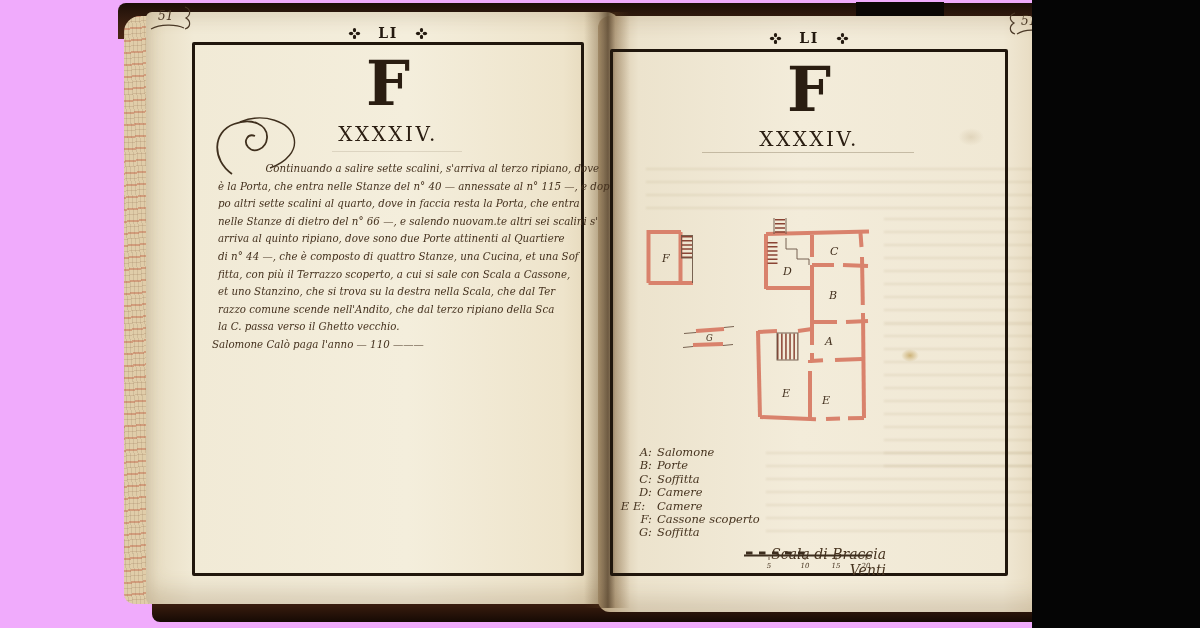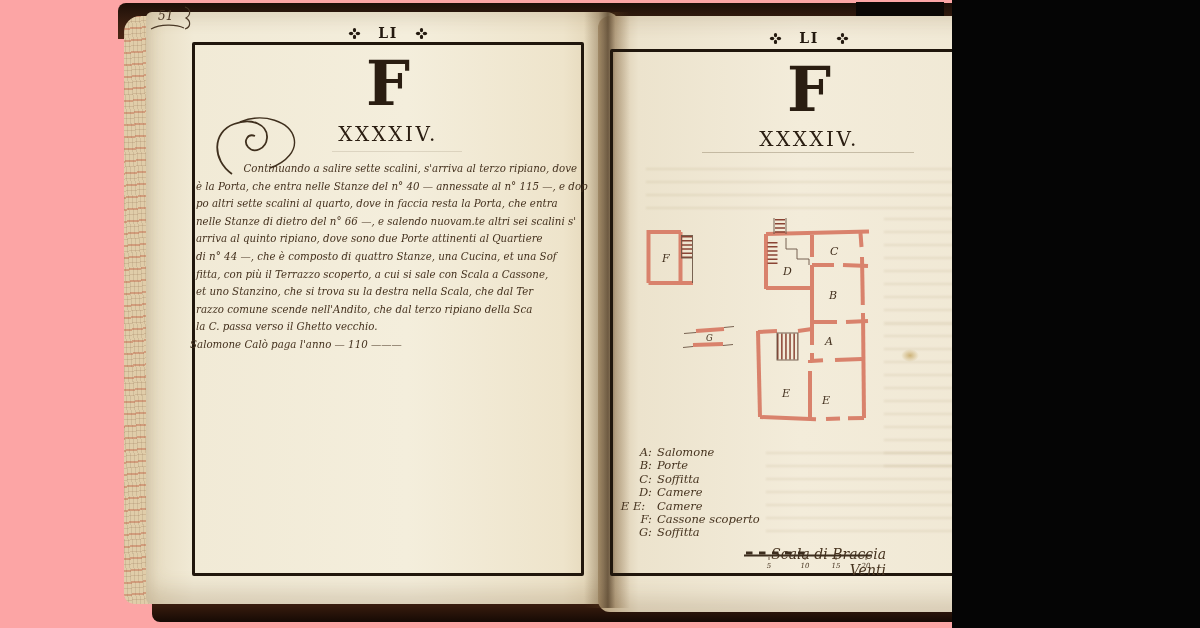--- a/index.html
+++ b/index.html
@@ -1,16 +1,16 @@
 <!DOCTYPE html>
 <html><head>
 <meta charset="utf-8">
 <style>
   html,body{margin:0;padding:0;background:#050505;}
-  .stage{position:relative;width:952px;height:628px;background:#fca5a5;overflow:hidden;
+  .stage{position:relative;width:1032px;height:628px;background:#f0abfc;overflow:hidden;
          font-family:"DejaVu Serif","Liberation Serif",serif;}
   .abs{position:absolute;}
 
   
   .white-margin{left:1072px;top:0;width:128px;height:616px;background:#fbfbf9;}
   .gray-top{left:1072px;top:0;width:128px;height:7px;background:#45474a;}
   .gray-bottom{left:1072px;top:612px;width:128px;height:16px;background:linear-gradient(#90949a,#585c60);}
   .cover-top{left:118px;top:3px;width:968px;height:36px;border-radius:8px 12px 0 0;
              background:linear-gradient(#1d0f08,#3a1f11 55%,#4a2513);}
   .dark-gap{left:856px;top:2px;width:88px;height:22px;background:#0b0705;}
@@ -50,21 +50,21 @@
   .bigF-left{left:192px;top:52px;width:392px;}
   .bigF-right{left:610px;top:58px;width:398px;}
   .numeral{color:#2a1d11;font-weight:normal;text-align:center;font-size:20px;letter-spacing:2.5px;}
   .numeral-left{left:192px;top:122px;width:392px;}
   .numeral-right{left:610px;top:127px;width:398px;}
   .rule-faint{height:1px;background:rgba(95,78,50,.30);}
 
   
   .hw{font-style:italic;color:#46331f;}
   .folio{font-size:12px;}
-  .bodytext{left:196px;top:160px;width:384px;}
+  .bodytext{left:218px;top:160px;width:384px;}
   .bline{white-space:nowrap;font-style:italic;color:#44311e;font-size:10.8px;line-height:17.6px;
          transform:scaleX(.95);transform-origin:left;}
   .bline.first{padding-left:50px;}
   .bline.last{margin-left:-6px;}
 
   
   .legend{left:626px;top:446px;width:230px;}
   .legrow{display:flex;font-size:11.5px;line-height:13.4px;}
   .legkey{width:26px;text-align:right;margin-right:5px;flex:none;}
   .legrow.outdent .legkey{width:38px;margin-left:-12px;text-align:center;}

